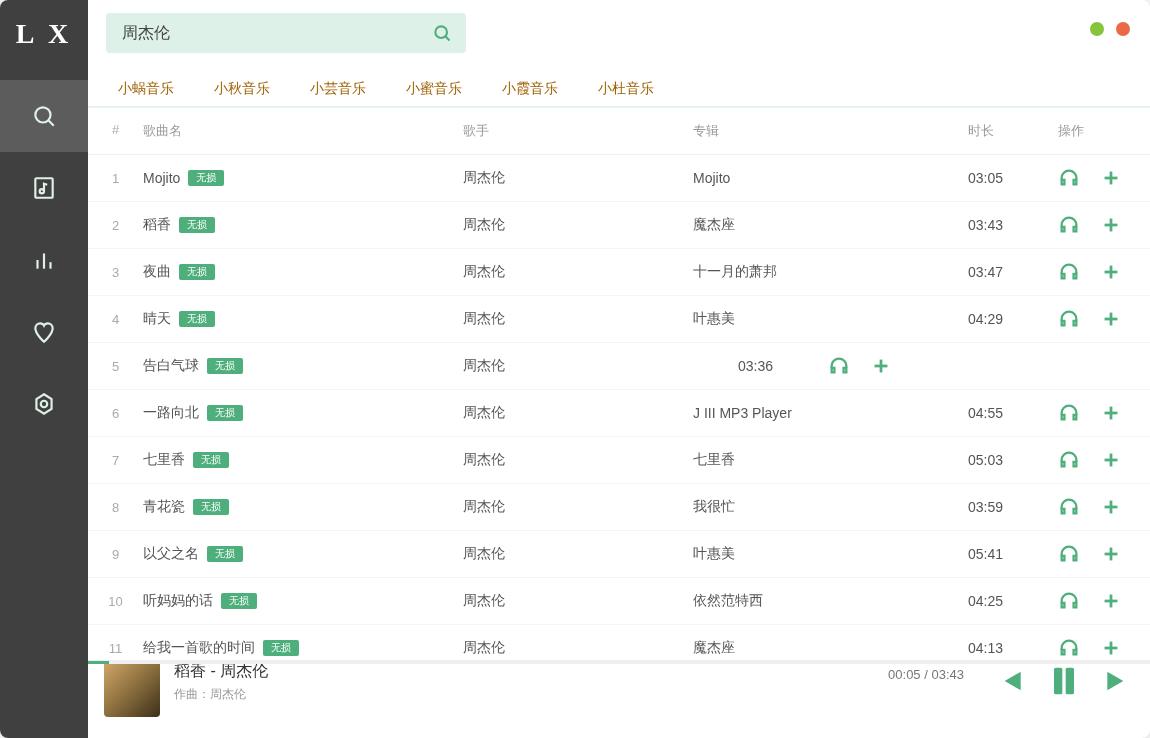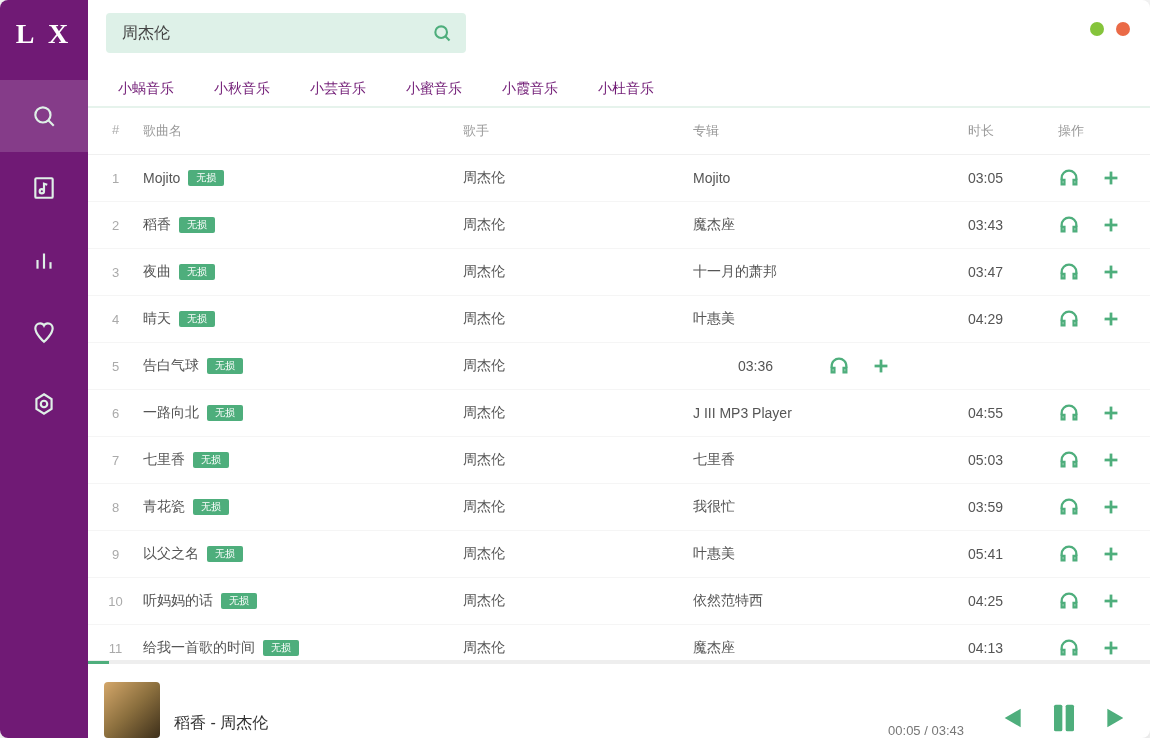--- a/index.html
+++ b/index.html
@@ -1,20 +1,20 @@
 <!DOCTYPE html>
 <html><head>
   <meta charset="utf-8">
   <style>
     * { margin: 0; padding: 0; box-sizing: border-box; }
     body { font-family: "Microsoft YaHei", "PingFang SC", sans-serif; background: #f5f5f5; width: 1150px; height: 738px; overflow: hidden; }
     .app { display: flex; width: 1150px; height: 738px; background: #fff; border-radius: 8px; overflow: hidden; box-shadow: 0 2px 10px rgba(0,0,0,0.1); }
     
     
-    .sidebar { width: 88px; background: #701a75; display: flex; flex-direction: column; align-items: center; padding-top: 18px; }
+    .sidebar { width: 88px; background: #404040; display: flex; flex-direction: column; align-items: center; padding-top: 18px; }
     .logo { color: #fff; font-size: 28px; font-weight: bold; letter-spacing: 4px; margin-bottom: 30px; font-family: Georgia, serif; }
     .nav-item { width: 88px; height: 72px; display: flex; align-items: center; justify-content: center; cursor: pointer; }
     .nav-item.active { background: rgba(255,255,255,0.15); }
     .nav-item svg { width: 26px; height: 26px; stroke: #dff0e7; fill: none; stroke-width: 2; }
     
     
     .main { flex: 1; display: flex; flex-direction: column; position: relative; }
     
     
     .header { height: 66px; display: flex; align-items: center; padding: 0 18px; }
@@ -22,41 +22,41 @@
     .search-input { flex: 1; border: none; background: transparent; padding: 0 16px; font-size: 16px; color: #444; outline: none; }
     .search-icon { width: 20px; height: 20px; margin-right: 14px; cursor: pointer; }
     .search-icon svg { stroke: #4eae7c; fill: none; stroke-width: 2.5; }
     .window-controls { position: absolute; right: 20px; top: 22px; display: flex; gap: 12px; }
     .window-dot { width: 14px; height: 14px; border-radius: 50%; cursor: pointer; }
     .dot-green { background: #85c43b; }
     .dot-red { background: #ea6a47; }
     
     
     .tabs { display: flex; padding: 0 10px; border-bottom: 2px solid #e6f3ec; }
-    .tab { padding: 10px 18px; font-size: 14px; color: #701a75; cursor: pointer; border: 2px solid transparent; border-bottom: none; position: relative; top: 2px; }
+    .tab { padding: 10px 18px; font-size: 14px; color: #a16207; cursor: pointer; border: 2px solid transparent; border-bottom: none; position: relative; top: 2px; }
     .tab.active { border-color: #e6f3ec; background: #fff; color: #333; border-radius: 4px 4px 0 0; }
     
     
     .table-wrapper { flex: 1; overflow-y: auto; }
     .table { width: 100%; }
     .thead { display: flex; padding: 14px 0; font-size: 13px; color: #999; border-bottom: 1px solid #f0f0f0; }
     .row { display: flex; align-items: center; padding: 12px 0; border-bottom: 1px solid #f5f5f5; font-size: 14px; color: #555; }
     .col-num { width: 55px; text-align: center; color: #aaa; font-size: 13px; }
     .col-name { width: 320px; display: flex; align-items: center; gap: 8px; }
     .col-artist { width: 230px; }
     .col-album { width: 230px; }
     .col-duration { width: 90px; margin-left: 45px; }
     .col-action { flex: 1; display: flex; align-items: center; gap: 20px; }
     .quality-badge { background: #4eae7c; color: #fff; font-size: 10px; padding: 1px 8px; border-radius: 2px; }
     .action-icon { cursor: pointer; display: inline-flex; }
     .action-icon svg { width: 22px; height: 22px; stroke: #4eae7c; fill: none; stroke-width: 2.5; }
     .plus-icon svg { stroke-width: 3; }
     
     
-    .player { height: 78px; display: flex; align-items: flex-end; padding: 0 16px; border-top: 1px solid #eee; position: relative; }
+    .player { height: 78px; display: flex; align-items: flex-start; padding: 0 16px; border-top: 1px solid #eee; position: relative; }
     .progress-bar { position: absolute; top: 0; left: 0; right: 0; height: 3px; background: #eee; }
     .progress-fill { height: 100%; background: #4eae7c; width: 2%; }
     .album-art { width: 56px; height: 56px; border-radius: 4px; background: linear-gradient(135deg, #d4a76a 0%, #8b6f3e 50%, #3d2f1a 100%); display: flex; align-items: center; justify-content: center; font-size: 10px; color: #fff; }
     .track-info { margin-left: 14px; flex: 1; }
     .track-title { font-size: 16px; color: #333; margin-bottom: 4px; }
     .track-meta { font-size: 12px; color: #999; }
     .time-info { font-size: 13px; color: #777; margin-right: 30px; margin-top: 6px; }
     .player-controls { display: flex; align-items: center; gap: 18px; }
     .control-btn { cursor: pointer; display: inline-flex; }
     .control-btn svg { width: 32px; height: 32px; fill: #4eae7c; }
@@ -405,20 +405,21 @@
       </div>
     </div>
 
     <div class="player">
       <div class="progress-bar">
         <div class="progress-fill"></div>
       </div>
       <div class="album-art"></div>
       <div class="track-info">
         <div class="track-title">稻香 - 周杰伦</div>
+        <div class="track-meta">作曲：周杰伦</div>
       </div>
       <div class="time-info">
         <span>00:05</span><span> / </span><span>03:43</span>
       </div>
       <div class="player-controls">
         <span class="control-btn">
           <svg viewBox="0 0 24 24">
               <path d="M6 5 L6 19 M8 12 L20 5 L20 19 Z"></path>
             </svg>
         </span>

